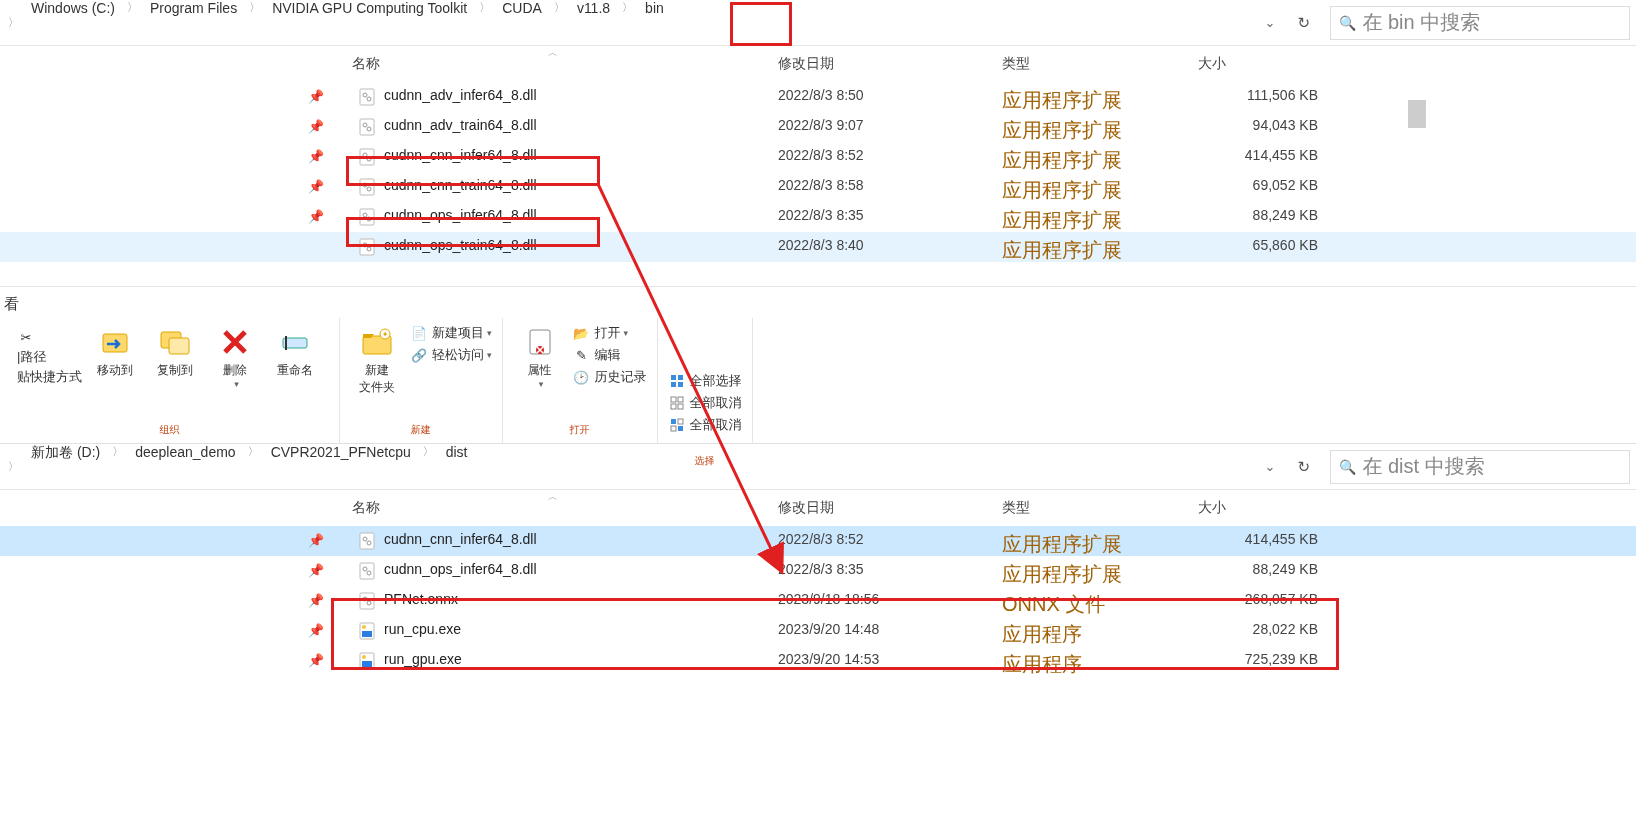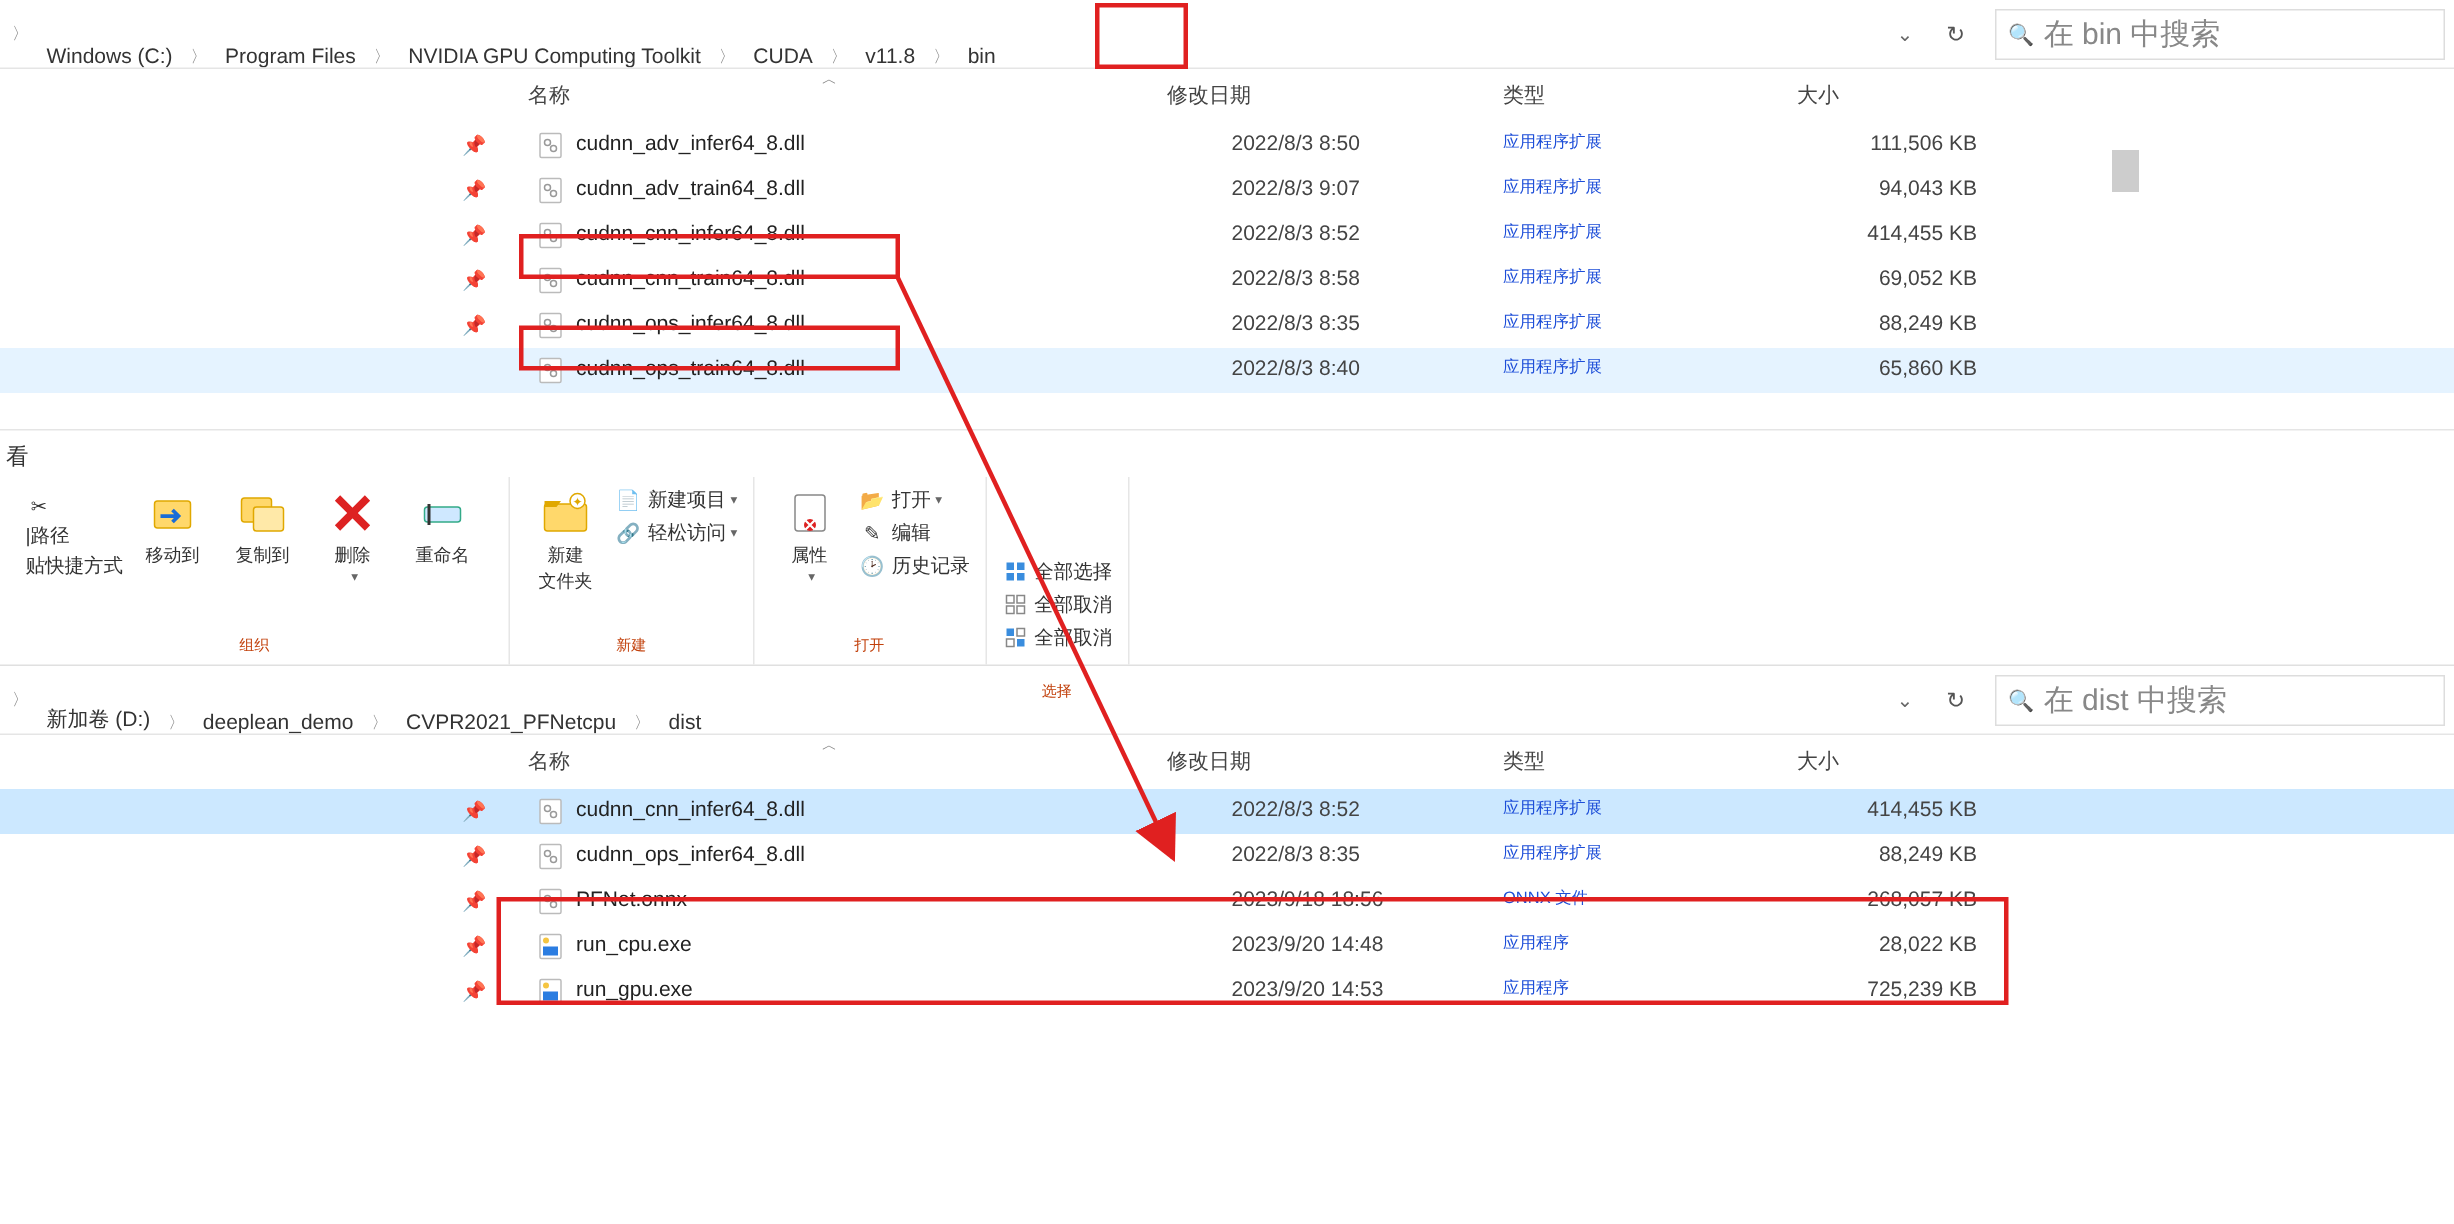--- a/index.html
+++ b/index.html
@@ -1,21 +1,21 @@
 <!DOCTYPE html>
 <html><head>
 <meta charset="utf-8">
 <style>
 * { box-sizing: border-box; margin: 0; padding: 0; }
 body { font-family: "Microsoft YaHei", "Segoe UI", sans-serif; font-size: 13px; background: #fff; width: 1636px; height: 816px; position: relative; overflow: hidden; color: #333; }
 
 
 .breadcrumb-row { display: flex; align-items: center; height: 46px; border-bottom: 1px solid #e5e5e5; padding: 0 6px; }
 .crumbs { display: flex; align-items: center; flex: 1; height: 100%; overflow: hidden; }
-.crumb { display: flex; align-items: flex-end; height: 100%; cursor: default; }
+.crumb { display: flex; align-items: flex-start; height: 100%; cursor: default; }
 .crumb-label { padding: 0 10px; font-size: 14px; color: #333; white-space: nowrap; }
 .chev { color: #888; font-size: 11px; padding: 0 2px; }
 .crumbs .spacer { flex: 1; }
 .crumb-dd { padding: 6px 10px; color: #666; }
 .refresh-btn { padding: 6px 12px; color: #555; font-size: 15px; }
 .search-box { display: flex; align-items: center; width: 300px; height: 34px; border: 1px solid #ddd; margin-left: 8px; padding: 0 8px; background: #fff; }
 .search-box .sicon { color: #888; font-size: 14px; margin-right: 6px; }
 .search-box .ph { color: #888; font-size: 20px; }
 
 
@@ -37,22 +37,22 @@
 .col-type { left: 1002px; width: 180px; }
 .col-size { left: 1198px; width: 140px; text-align: right; justify-content: flex-start; }
 .sort-ind { position: absolute; left: 548px; top: 0; color: #888; font-size: 10px; }
 .rows { position: relative; }
 .row { display: flex; align-items: center; height: 30px; position: relative; padding-left: 346px; }
 .row.hover { background: #e5f3ff; }
 .row.sel { background: #cce8ff; }
 .row .pin { position: absolute; left: 308px; top: 7px; color: #999; font-size: 13px; }
 .row .ficon { position: absolute; left: 358px; top: 5px; width: 18px; height: 20px; }
 .row .fname { position: absolute; left: 384px; top: 5px; font-size: 14px; color: #222; }
-.row .fdate { position: absolute; left: 778px; top: 5px; font-size: 14px; color: #444; margin-left: 43px; }
-.row .ftype { position: absolute; left: 1002px; top: 5px; font-size: 11px; color: #1d4ed8; }
+.row .fdate { position: absolute; left: 778px; top: 5px; font-size: 14px; color: #444; }
+.row .ftype { position: absolute; left: 1002px; top: 5px; font-size: 20px; color: #a16207; }
 .row .fsize { position: absolute; left: 1198px; top: 5px; font-size: 14px; color: #444; width: 120px; text-align: right; }
 .scroll-thumb { position: absolute; right: 210px; top: 54px; width: 18px; height: 28px; background: #cdcdcd; }
 
 
 .ribbon-area { border-top: 1px solid #e5e5e5; }
 .tab-label { padding: 8px 14px 0 0; font-size: 15px; color: #333; }
 .ribbon { display: flex; align-items: stretch; height: 130px; border-bottom: 1px solid #e0e0e0; padding-top: 4px; }
 .rgroup { display: flex; flex-direction: column; align-items: center; justify-content: space-between; border-right: 1px solid #e6e6e6; padding: 4px 10px 6px; }
 .rgroup .btns { display: flex; align-items: flex-start; gap: 6px; }
 .rgroup .glabel { font-size: 10px; color: #c2410c; margin-top: 20px; }

